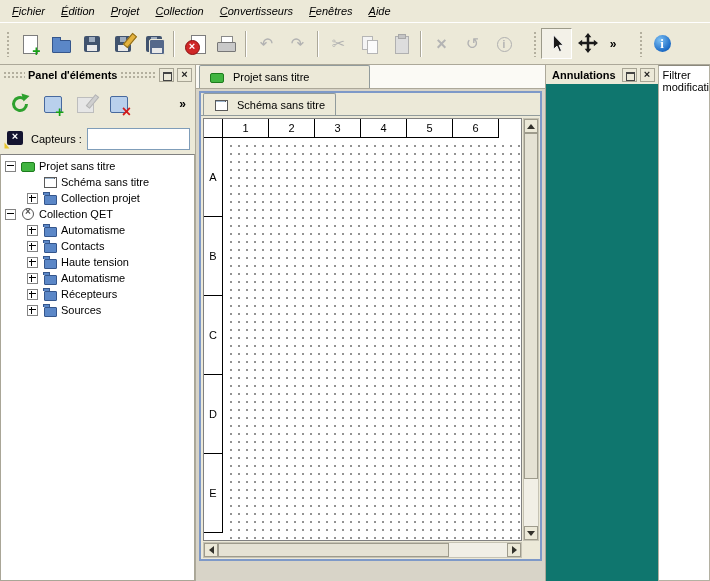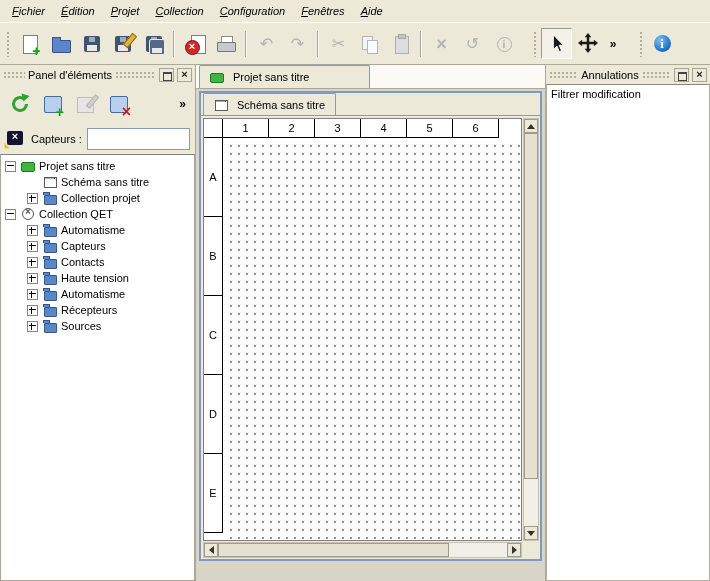--- a/index.html
+++ b/index.html
@@ -51,26 +51,26 @@
         background:radial-gradient(circle at 35% 30%, #7cc0f4, #1d6cc6 70%, #0c4a97);color:#fff;}
   .ic-info-blue::after{content:"i";position:absolute;left:0;right:0;top:1px;text-align:center;
         font-family:"Liberation Serif",serif;font-weight:bold;font-size:13px;}
   .ic-chevrons{font-weight:bold;font-size:12px;}
 
   
   .main{flex:1;display:flex;min-height:0;}
 
   
   .left-dock{width:195px;display:flex;flex-direction:column;border-right:1px solid #aca899;background:#ece9d8;}
-  .right-dock{width:164px;display:flex;flex-direction:column;border-left:1px solid #aca899;background:#0f766e;}
+  .right-dock{width:164px;display:flex;border-left:1px solid #aca899;background:#0f766e;}
   .dock-header{height:19px;display:flex;align-items:center;gap:3px;padding:0 3px;background:#ece9d8;}
   .dock-grip{height:8px;background-image:radial-gradient(#b3af9e 1px,transparent 1.1px);background-size:4px 4px;}
   .grip-lead{width:22px;}
   .grip-fill{flex:1;}
-  .dock-title{white-space:nowrap;font-size:11px;}
+  .dock-title{white-space:nowrap;font-size:11px;font-weight:bold;}
   .dock-btn{width:15px;height:14px;border:1px solid #a8a595;background:#ece9d8;padding:0;position:relative;}
   .ic-float{position:absolute;left:3px;top:3px;width:7px;height:6px;border:1px solid #444;border-top-width:2px;}
   .ic-close::after{content:"×";position:absolute;left:0;right:0;top:-1px;text-align:center;font-size:11px;font-weight:bold;color:#222;}
 
   
   .panel-toolbar{height:35px;display:flex;align-items:center;gap:3px;padding:2px 5px;}
   .pt-btn{width:30px;height:30px;border:1px solid transparent;background:transparent;padding:0;
           display:flex;align-items:center;justify-content:center;}
   .pt-overflow{margin-left:auto;border:none;background:none;font-weight:bold;font-size:12px;padding:0 4px;}
   .ic-blue-el{position:absolute;left:2px;top:3px;width:16px;height:15px;background:#b9d0ec;border:1px solid #47699e;border-radius:2px;}
@@ -154,21 +154,21 @@
 </head>
 <body>
 
 <div class="app">
 
   <div class="menubar">
     <span class="menu-item">Fichier</span>
     <span class="menu-item">Édition</span>
     <span class="menu-item">Projet</span>
     <span class="menu-item">Collection</span>
-    <span class="menu-item">Configuration</span>
+    <span class="menu-item">Convertisseurs</span>
     <span class="menu-item">Fenêtres</span>
     <span class="menu-item">Aide</span>
   </div>
 
   <div class="toolbar">
     <span class="tb-grip"></span>
 
     <button class="tb-btn">
       <span class="icon ic-plus">
           <span class="ic-page"></span>
@@ -347,25 +347,20 @@
           <span class="t-label">Collection QET</span>
         </div>
         <div class="tree-row lvl1">
           <span class="expander exp-plus"></span>
           <span class="t-icon ti-folder"></span>
           <span class="t-label">Automatisme</span>
         </div>
         <div class="tree-row lvl1">
           <span class="expander exp-plus"></span>
           <span class="t-icon ti-folder"></span>
-          <span class="t-label">Capteurs</span>
-        </div>
-        <div class="tree-row lvl1">
-          <span class="expander exp-plus"></span>
-          <span class="t-icon ti-folder"></span>
           <span class="t-label">Contacts</span>
         </div>
         <div class="tree-row lvl1">
           <span class="expander exp-plus"></span>
           <span class="t-icon ti-folder"></span>
           <span class="t-label">Haute tension</span>
         </div>
         <div class="tree-row lvl1">
           <span class="expander exp-plus"></span>
           <span class="t-icon ti-folder"></span>

